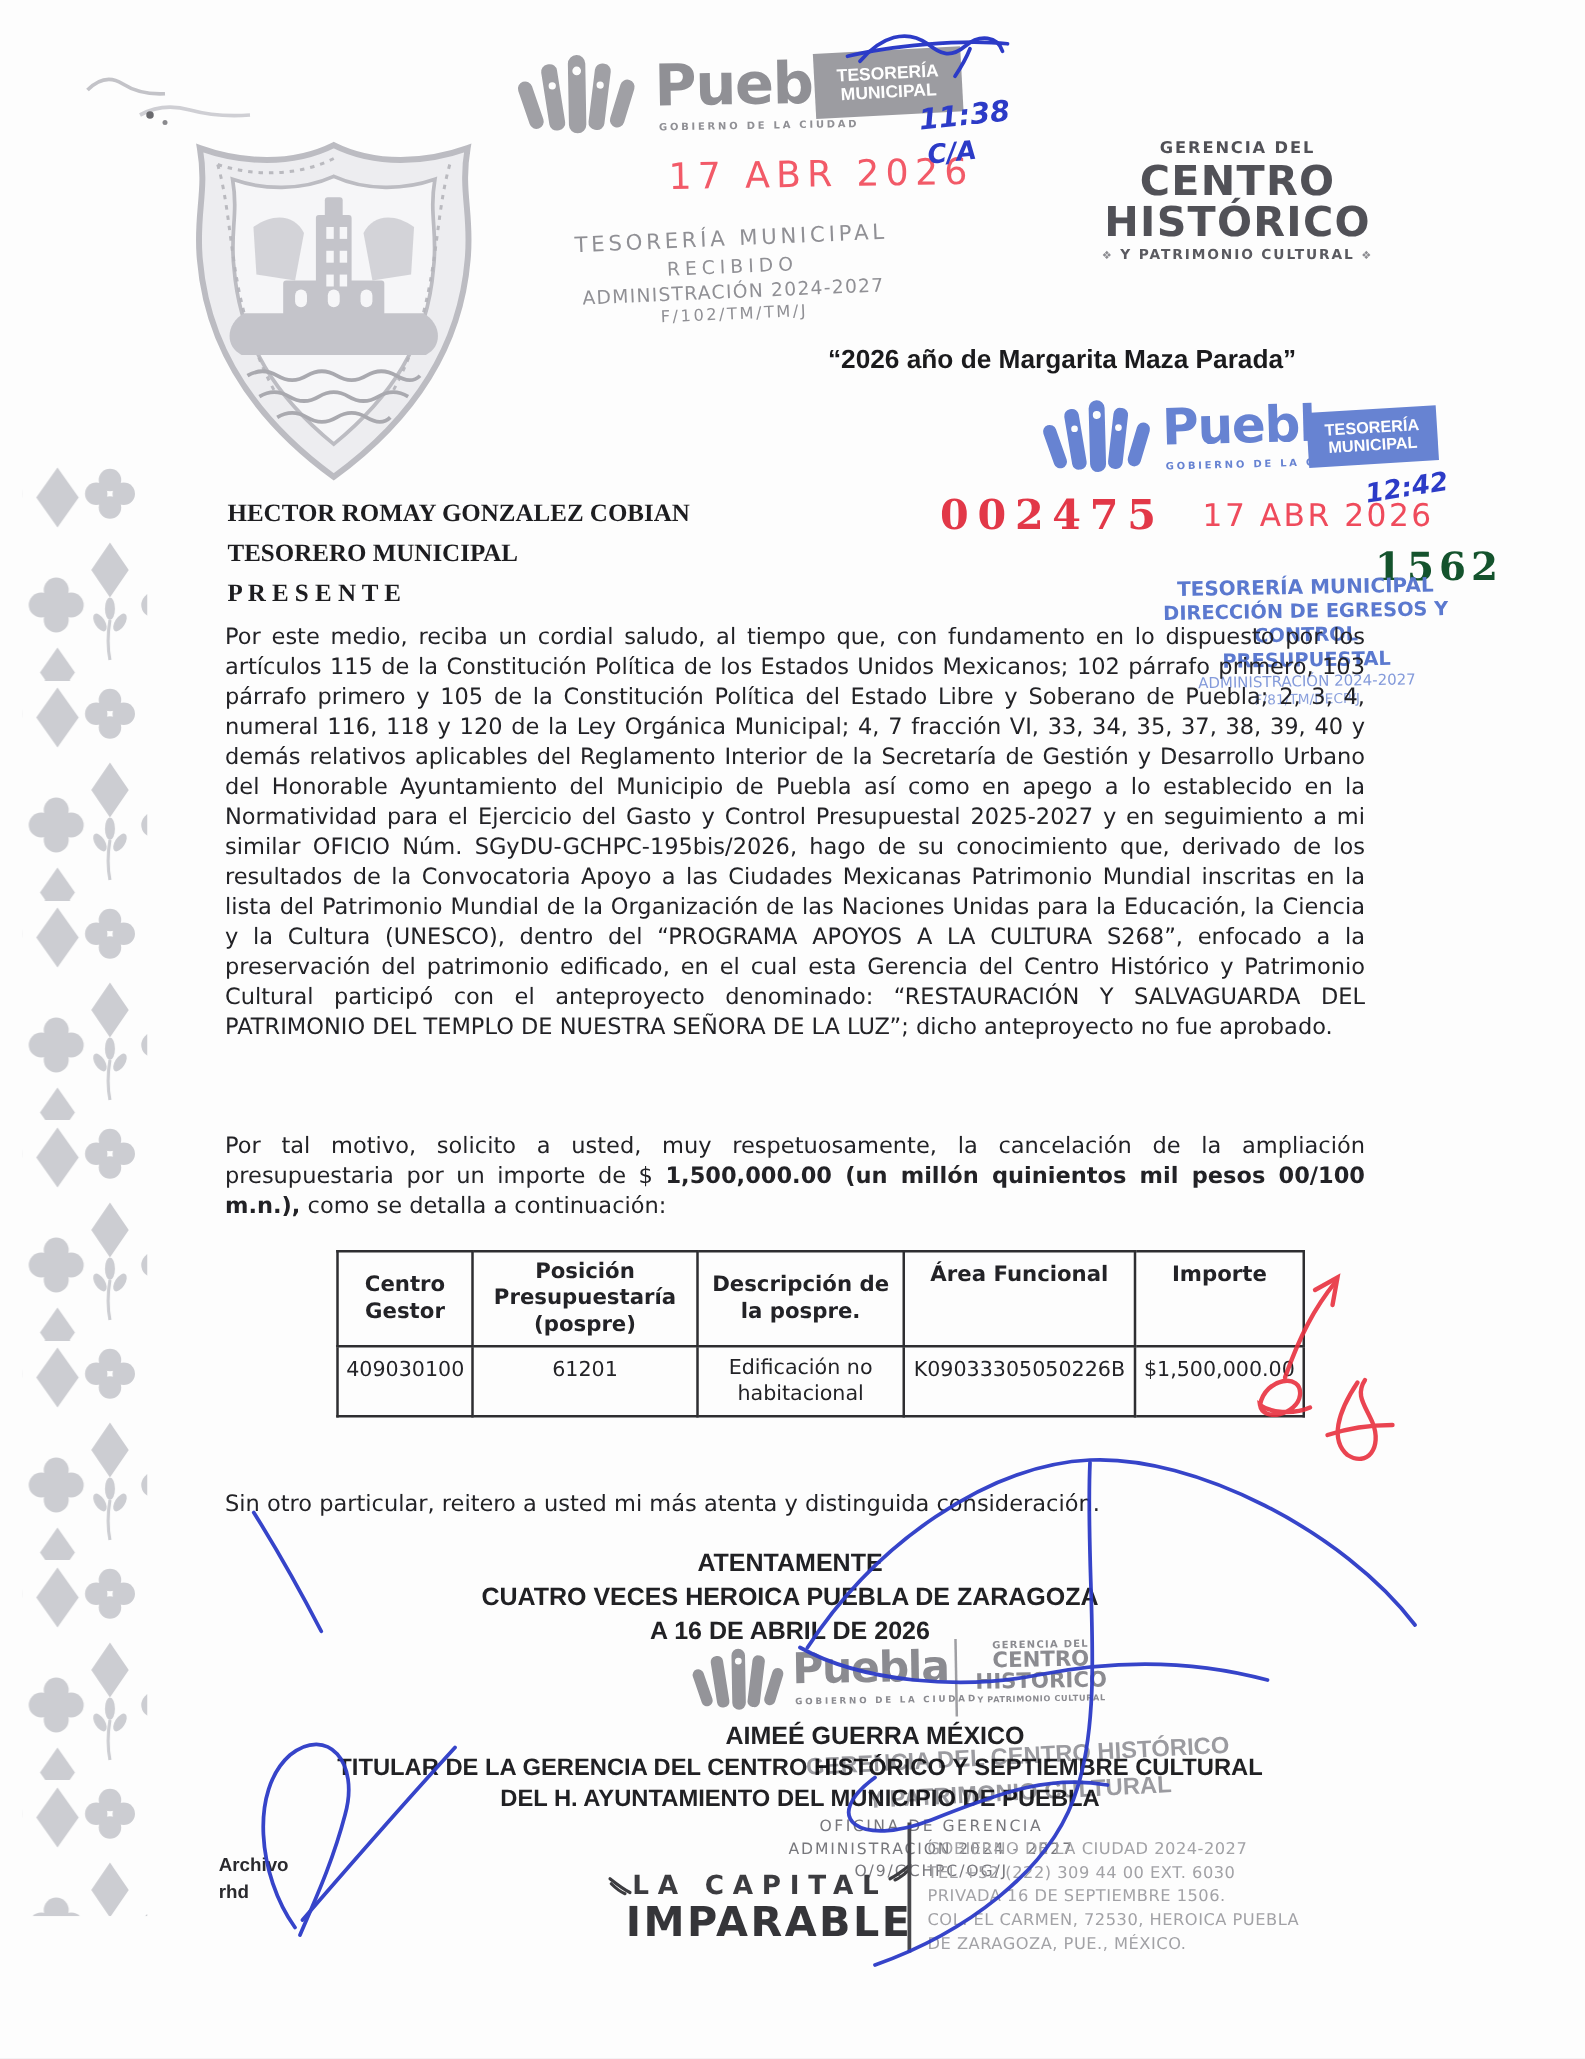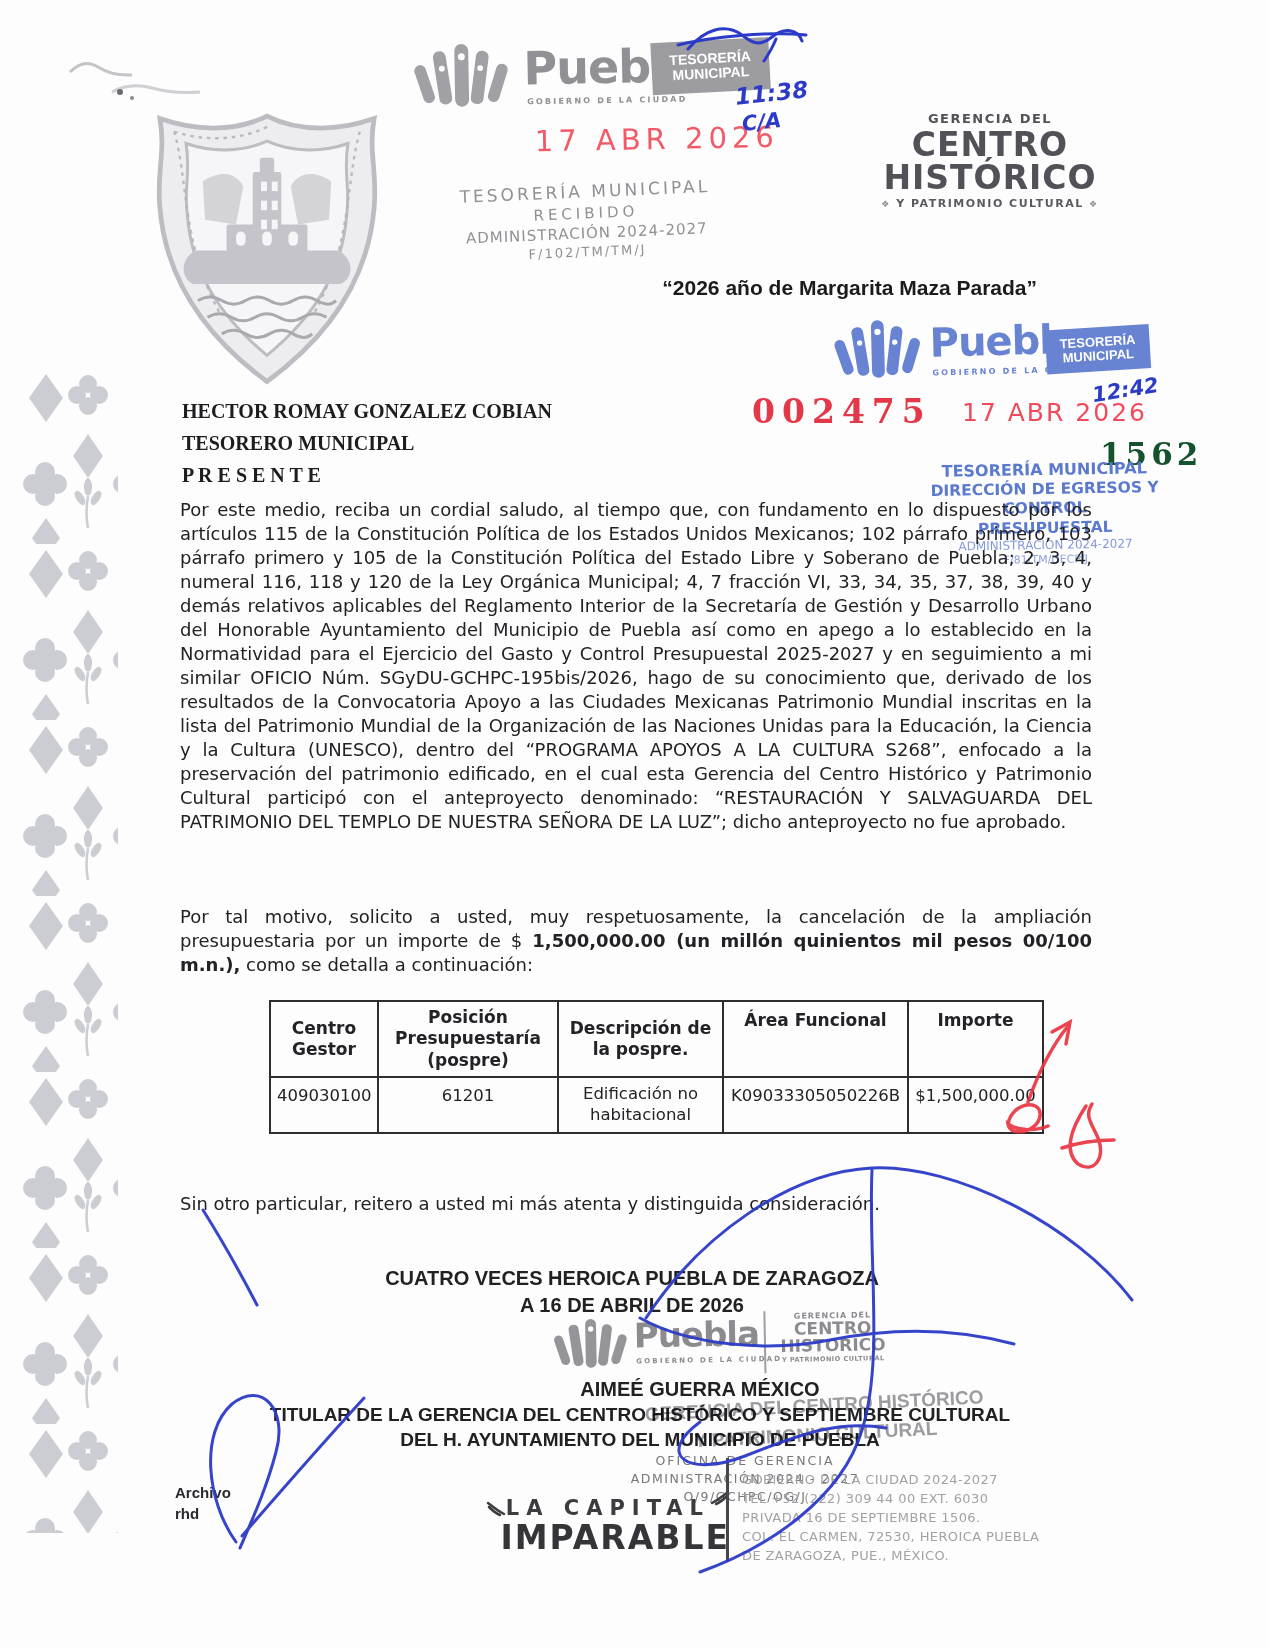--- a/index.html
+++ b/index.html
@@ -219,20 +219,21 @@
       <td style="vertical-align:top;padding-top:8px;">61201</td>
       <td>Edificación no habitacional</td>
       <td style="vertical-align:top;padding-top:8px;">K09033305050226B</td>
       <td style="vertical-align:top;padding-top:8px;">$1,500,000.00</td>
     </tr>
   </tbody>
     </table>
 
   <div class="abs bodytxt" style="left:180px;top:1192px;width:912px;text-align:left;">Sin otro particular, reitero a usted mi más atenta y distinguida consideración.</div>
 
+  <div class="abs center-bold" style="left:432px;top:1240px;width:400px;font-size:20px;">ATENTAMENTE</div>
   <div class="abs center-bold" style="left:282px;top:1267px;width:700px;font-size:20px;">CUATRO VECES HEROICA PUEBLA DE ZARAGOZA</div>
   <div class="abs center-bold" style="left:432px;top:1294px;width:400px;font-size:20px;">A 16 DE ABRIL DE 2026</div>
 
   <div class="abs" style="left:552px;top:1312px;width:340px;height:70px;transform:rotate(-1deg);opacity:.95;">
     <svg class="abs" style="left:0;top:2px;color:#8f8f94" width="78" height="56" viewBox="0 0 80 62" fill="currentColor">
       <rect x="3" y="20" width="10" height="34" rx="5" transform="rotate(-18 8 37)"></rect>
       <rect x="18" y="9" width="11" height="46" rx="5" transform="rotate(-8 23 32)"></rect>
       <rect x="34" y="3" width="12" height="54" rx="6"></rect>
       <rect x="50" y="9" width="11" height="46" rx="5" transform="rotate(8 55 32)"></rect>
       <rect x="66" y="20" width="10" height="34" rx="5" transform="rotate(18 71 37)"></rect>

